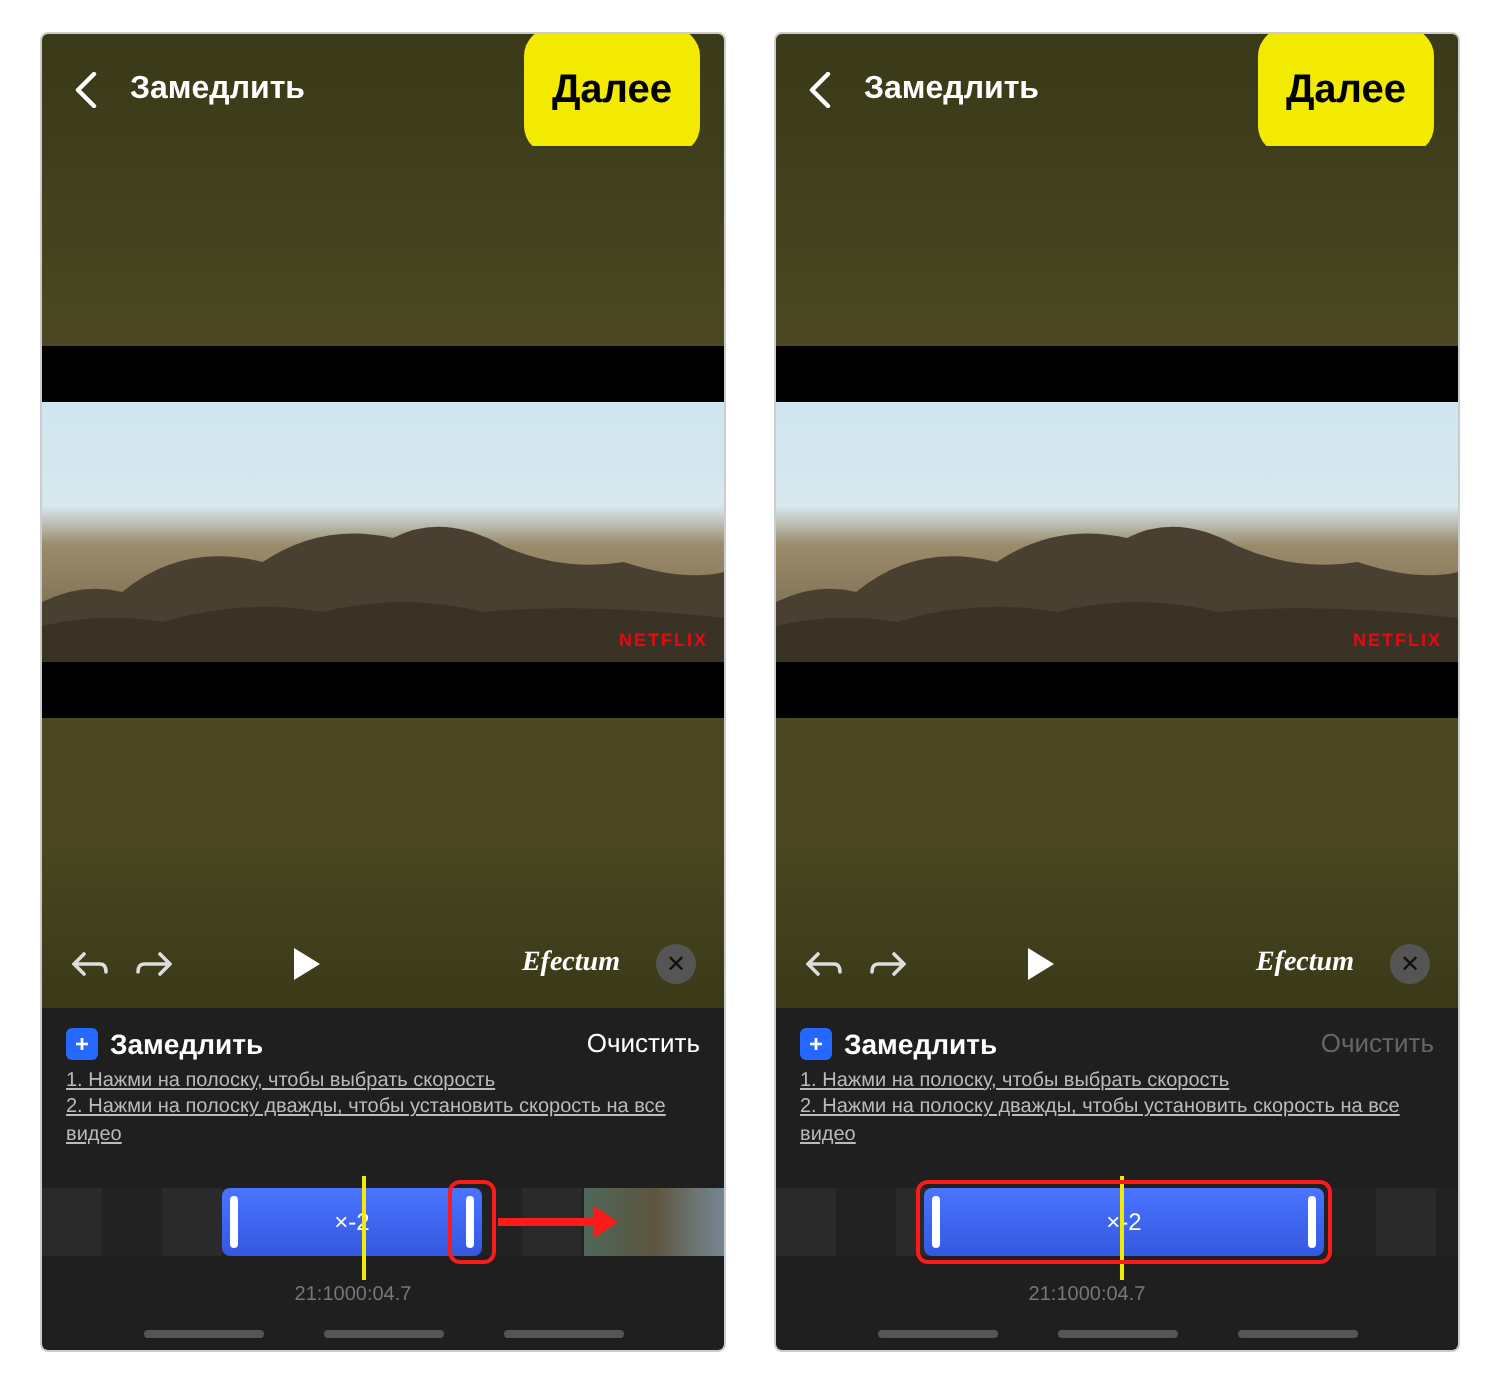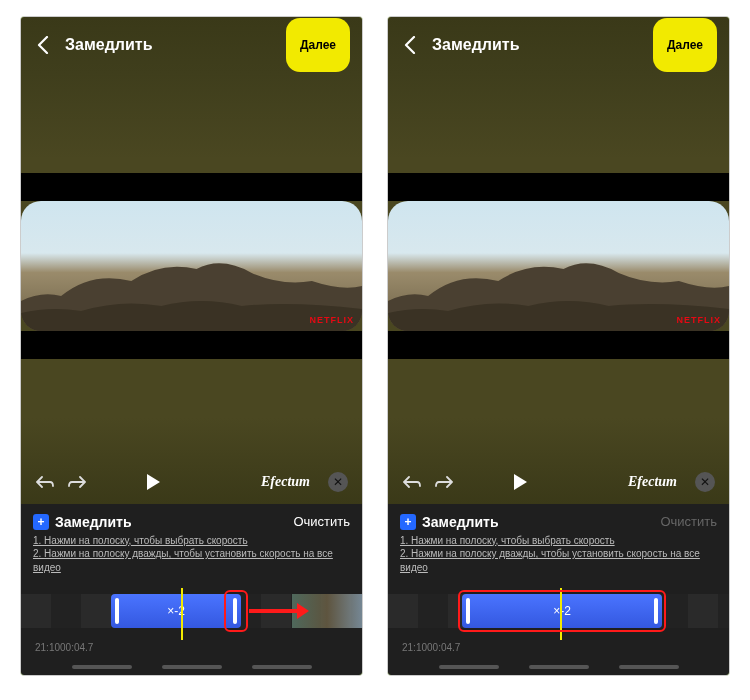--- a/index.html
+++ b/index.html
@@ -32,39 +32,38 @@
   .back-btn {
     width: 20px; height: 20px;
     display:flex; align-items:center; justify-content:center;
     cursor:pointer;
   }
   .back-btn svg { width: 12px; height: 18px; }
   .title { font-size: 16px; font-weight: 600; flex: 1; }
   .next-btn {
     background: #f2ea00;
     color: #000;
-    font-size: 12px;
+    font-size: 20px;
     font-weight: 600;
     padding: 20px 14px;
     border-radius: 14px;
     cursor:pointer;
   }
   .video-area {
     flex: 1;
     background: linear-gradient(#3f3e1c 0%, #4a4721 20%, #4a4721 80%, #3a3918 100%);
     position: relative;
     display:flex; flex-direction:column;
   }
   .letterbox-top, .letterbox-bottom { background:#000; height:28px; }
   .frame {
     height: 130px;
     background: linear-gradient(to bottom, #cfe5ef 0%, #d8e8ee 40%, #9a8b6b 55%, #6b5f44 100%);
     position: relative;
     overflow:hidden;
-    border-radius:20px;
   }
   .mountain {
     position:absolute; bottom:0; left:0; right:0;
     height: 80px;
   }
   .mountain svg { width:100%; height:100%; display:block; }
   .netflix {
     position:absolute; right:8px; bottom:6px;
     color:#e50914; font-weight:800; font-size:9px; letter-spacing:1px;
   }
@@ -155,21 +154,21 @@
     position:absolute; height:12px;
     display:flex; align-items:center;
   }
   .arrow-ann .shaft { height:4px; background:#ff1a1a; flex:1; }
   .arrow-ann .head {
     width:0; height:0; border-left:12px solid #ff1a1a;
     border-top:8px solid transparent; border-bottom:8px solid transparent;
   }
   .time-row {
     background:#1f1f1f;
-    display:flex; justify-content:flex-start;
+    display:flex; justify-content:center;
     padding: 0 14px 6px;
     font-size:10px; color:#777;
   }
   .home-indicator {
     height:16px; background:#1f1f1f;
     display:flex; align-items:center; justify-content:center; gap:30px;
   }
   .home-indicator div {
     width:60px; height:4px; background:#555; border-radius:2px;
   }

